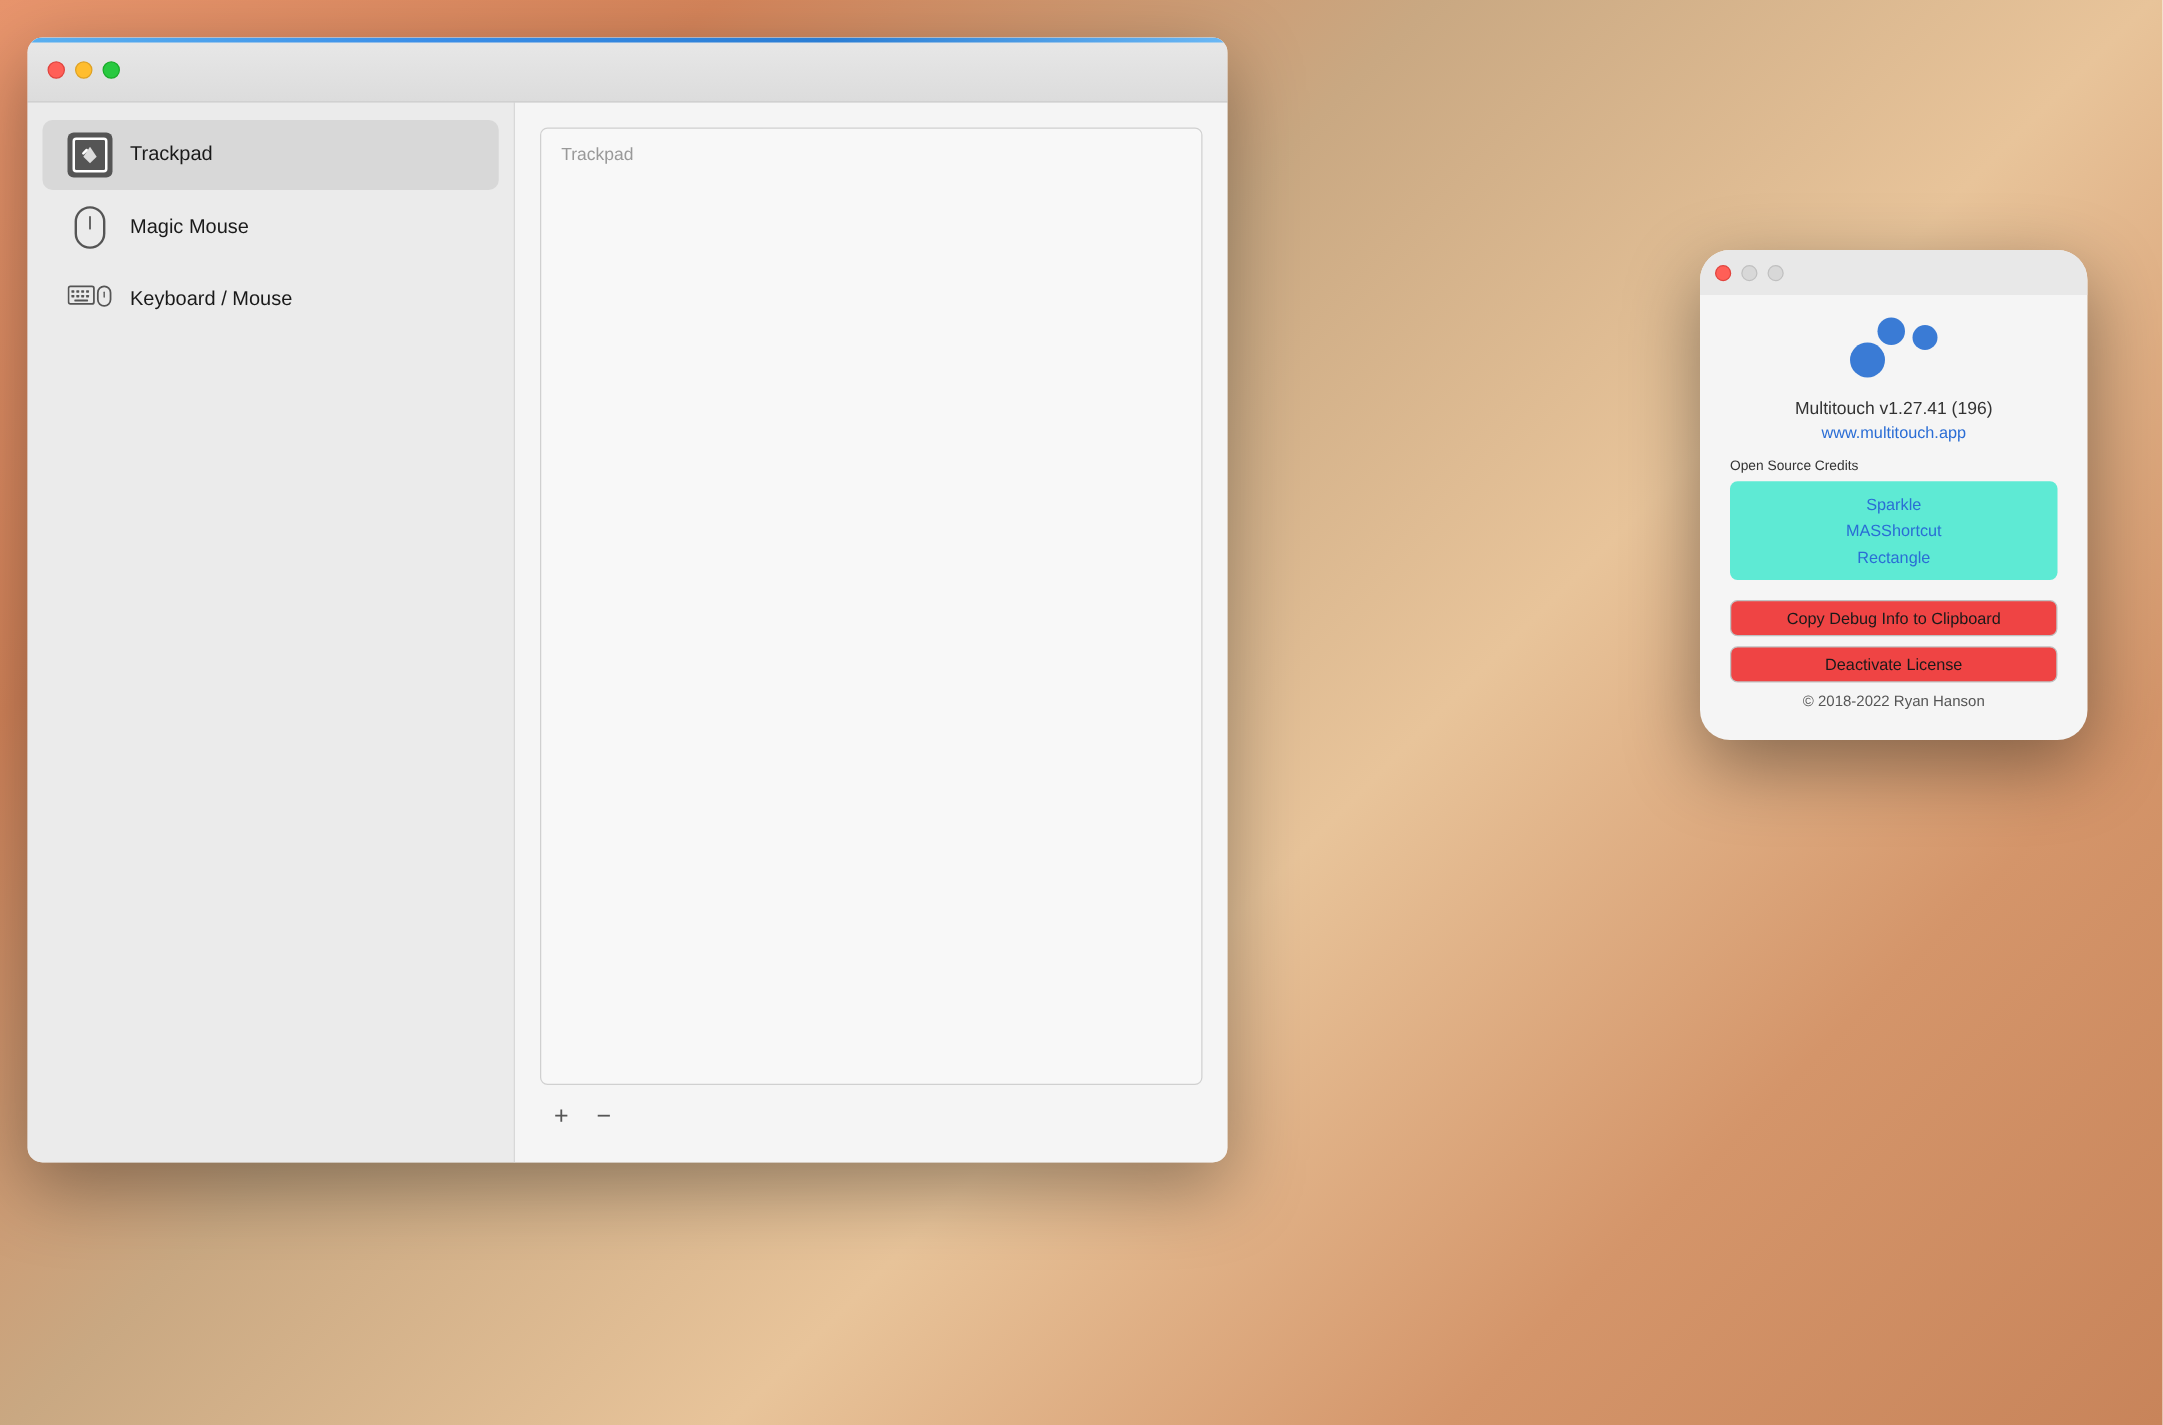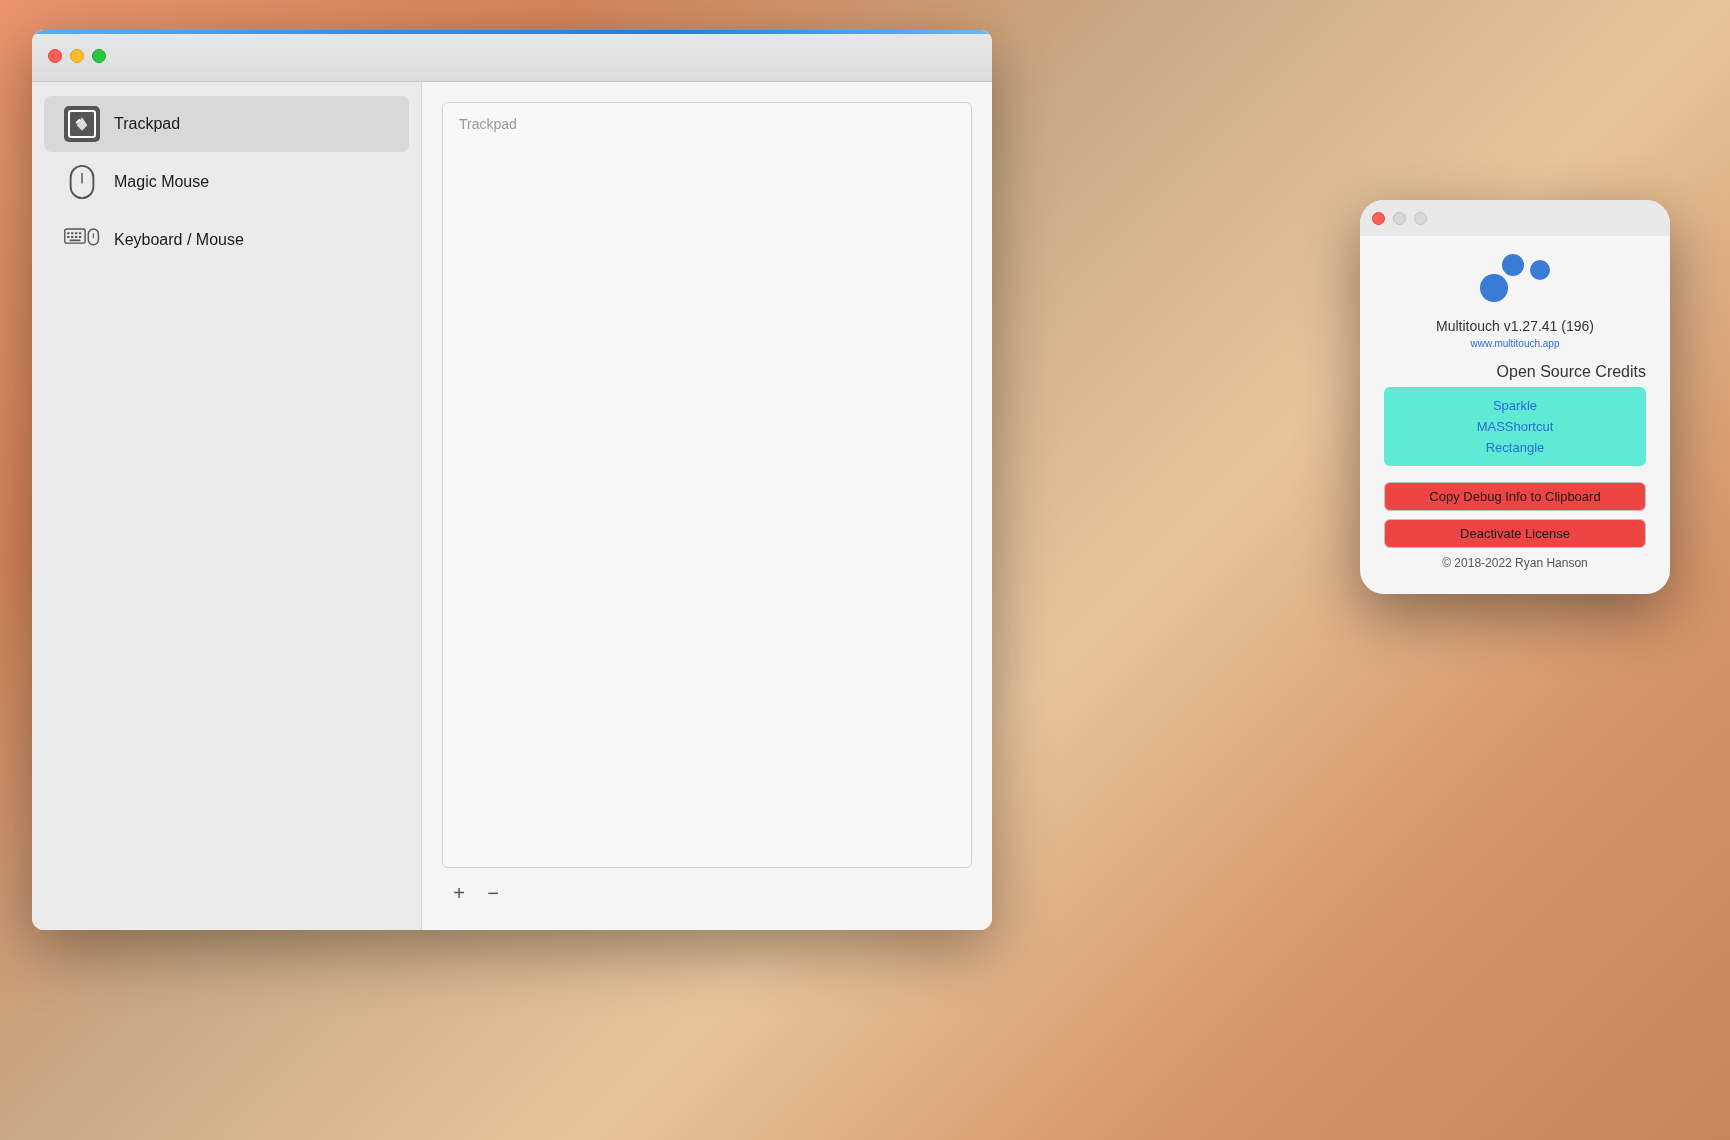--- a/index.html
+++ b/index.html
@@ -12,21 +12,21 @@
       align-items: center;
       justify-content: center;
       font-family: -apple-system, BlinkMacSystemFont, 'Helvetica Neue', sans-serif;
       overflow: hidden;
       position: relative;
     }
 
     
     .main-window {
       position: absolute;
-      left: 32px;
+      left: 22px;
       top: 30px;
       width: 960px;
       height: 900px;
       background: #f0f0f0;
       border-radius: 12px;
       box-shadow: 0 20px 60px rgba(0,0,0,0.35);
       overflow: hidden;
     }
 
     .window-titlebar {
@@ -220,32 +220,32 @@
       text-align: center;
     }
 
     .about-version {
       font-size: 14px;
       color: #333;
       margin-bottom: 4px;
     }
 
     .about-url {
-      font-size: 10px;
+      font-size: 13px;
       color: #2a6dd5;
       cursor: pointer;
       text-decoration: none;
       display: block;
       margin-bottom: 14px;
     }
 
     .about-credits-title {
-      font-size: 16px;
+      font-size: 11px;
       color: #333;
-      text-align: right;
+      text-align: left;
       margin-bottom: 6px;
     }
 
     .credits-list {
       background: #5eead4;
       border-radius: 6px;
       padding: 8px 12px;
       margin-bottom: 16px;
     }
 

